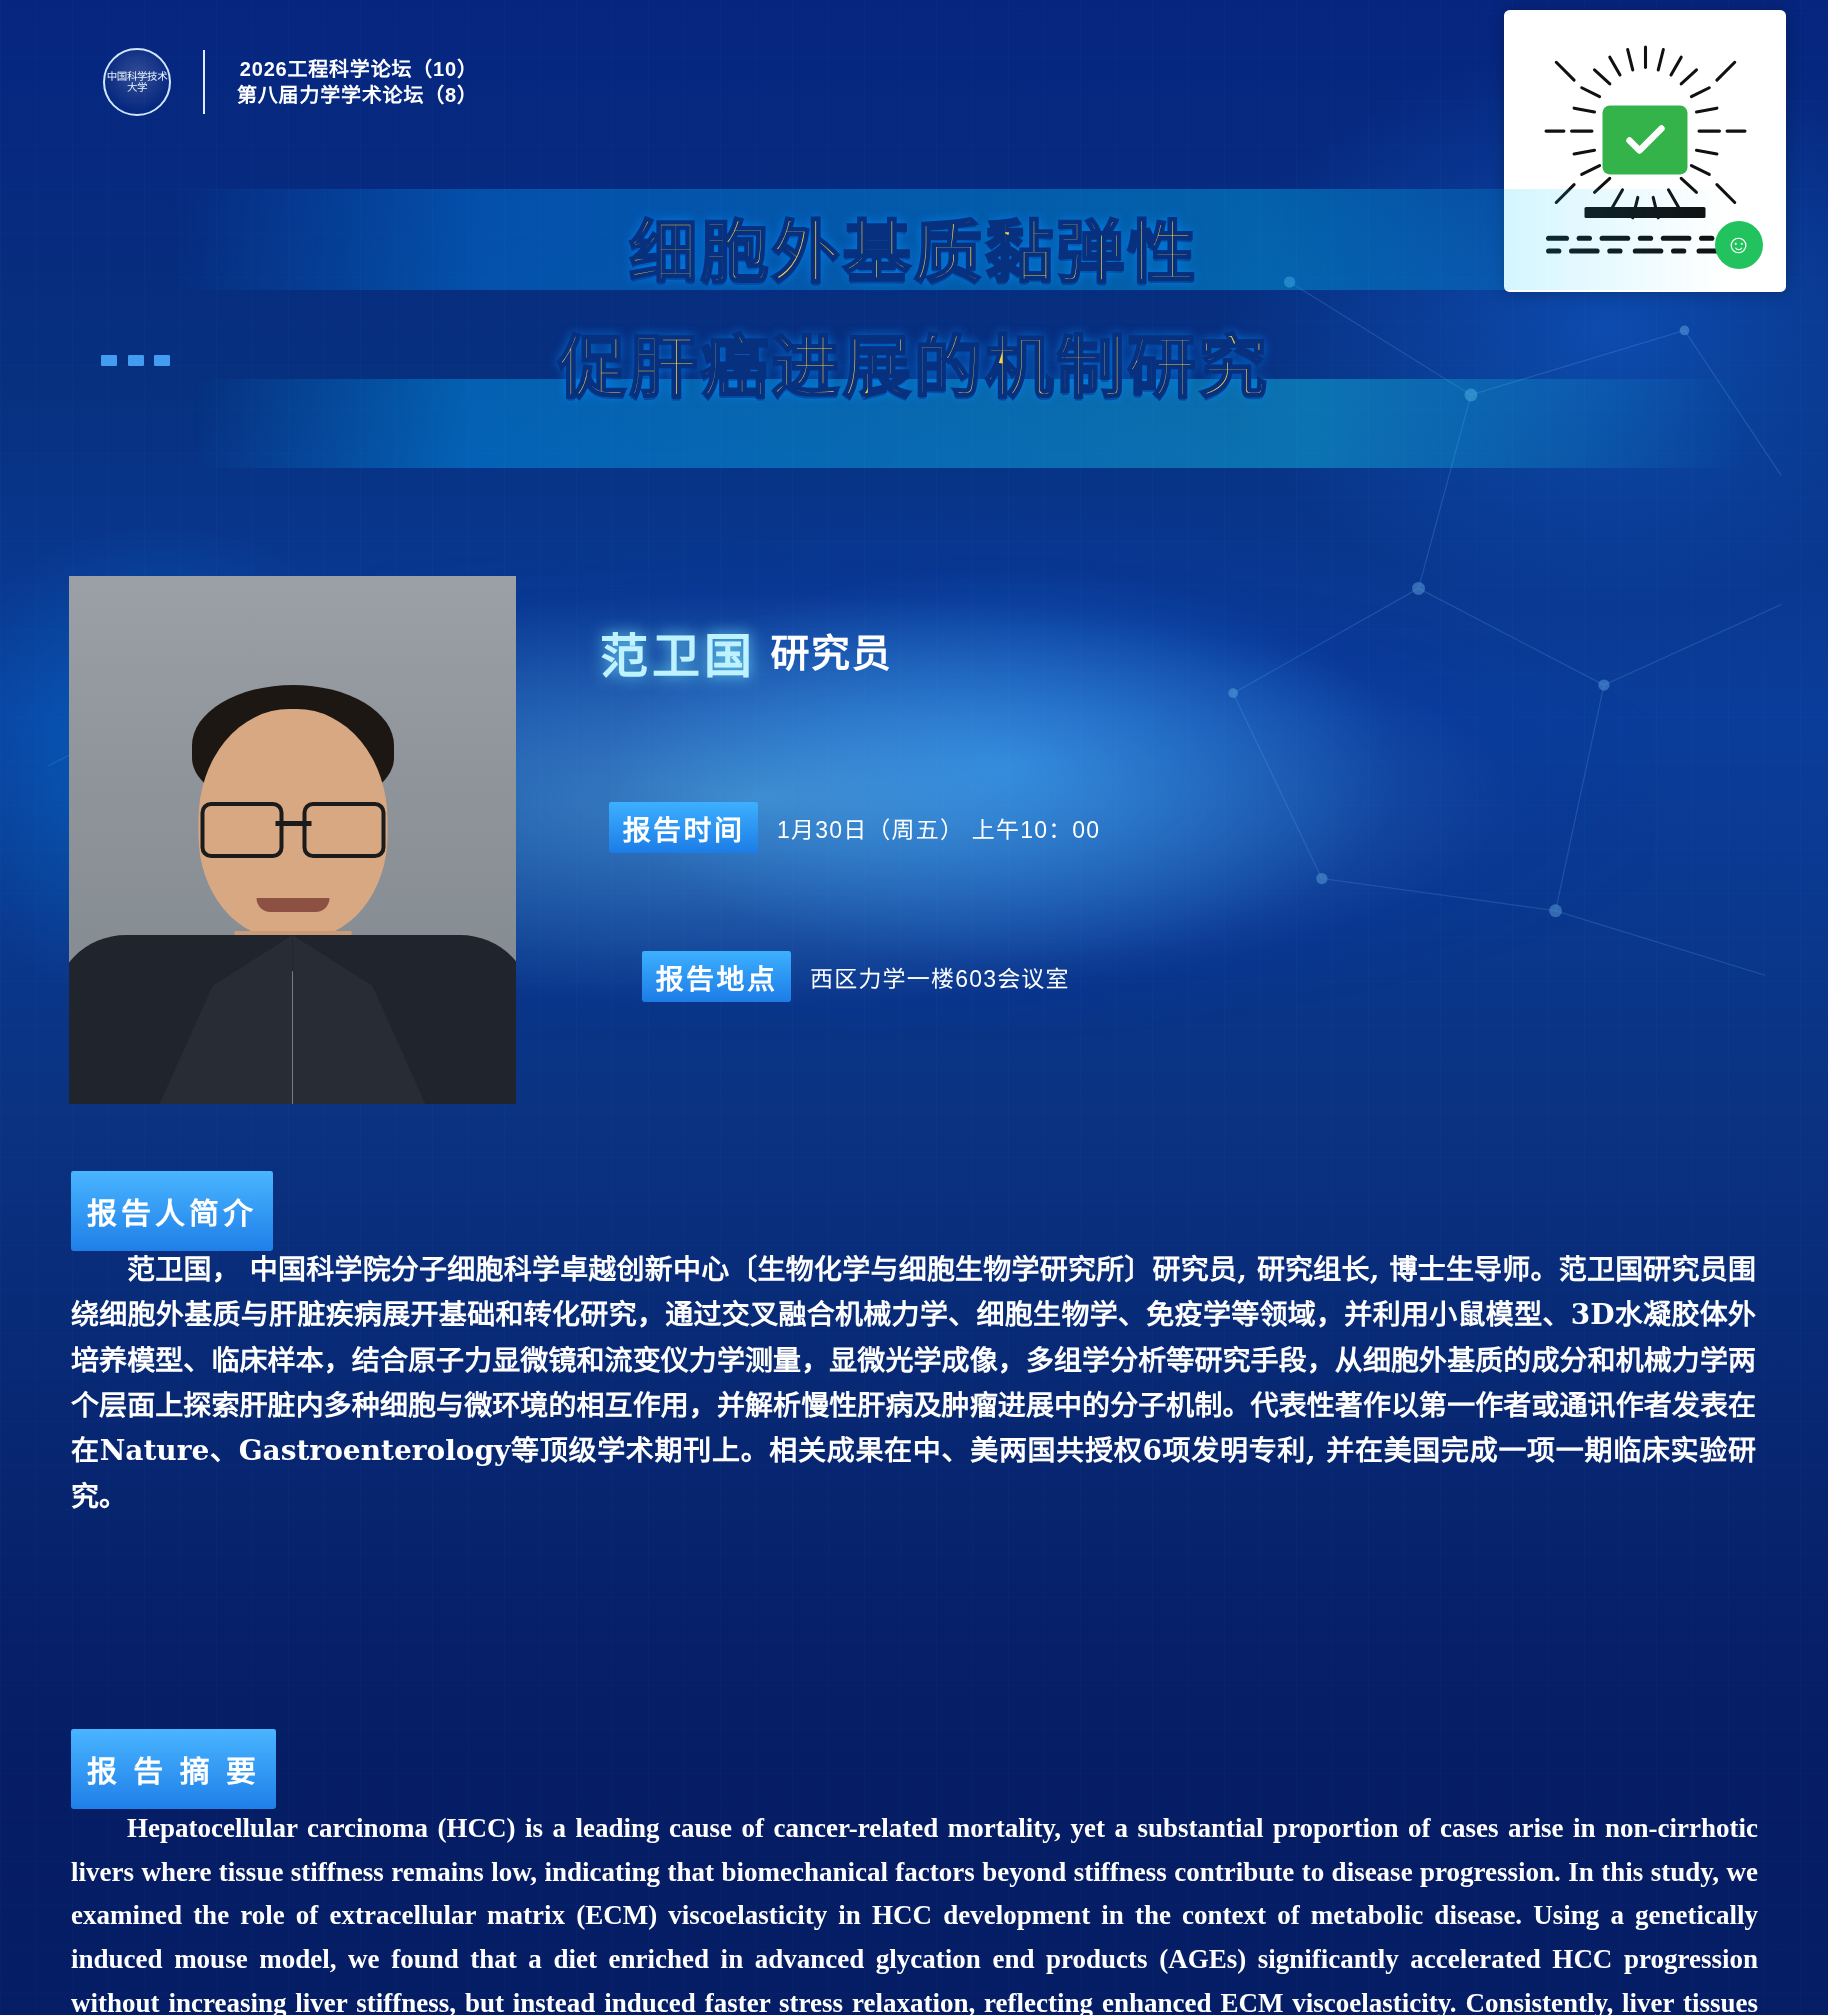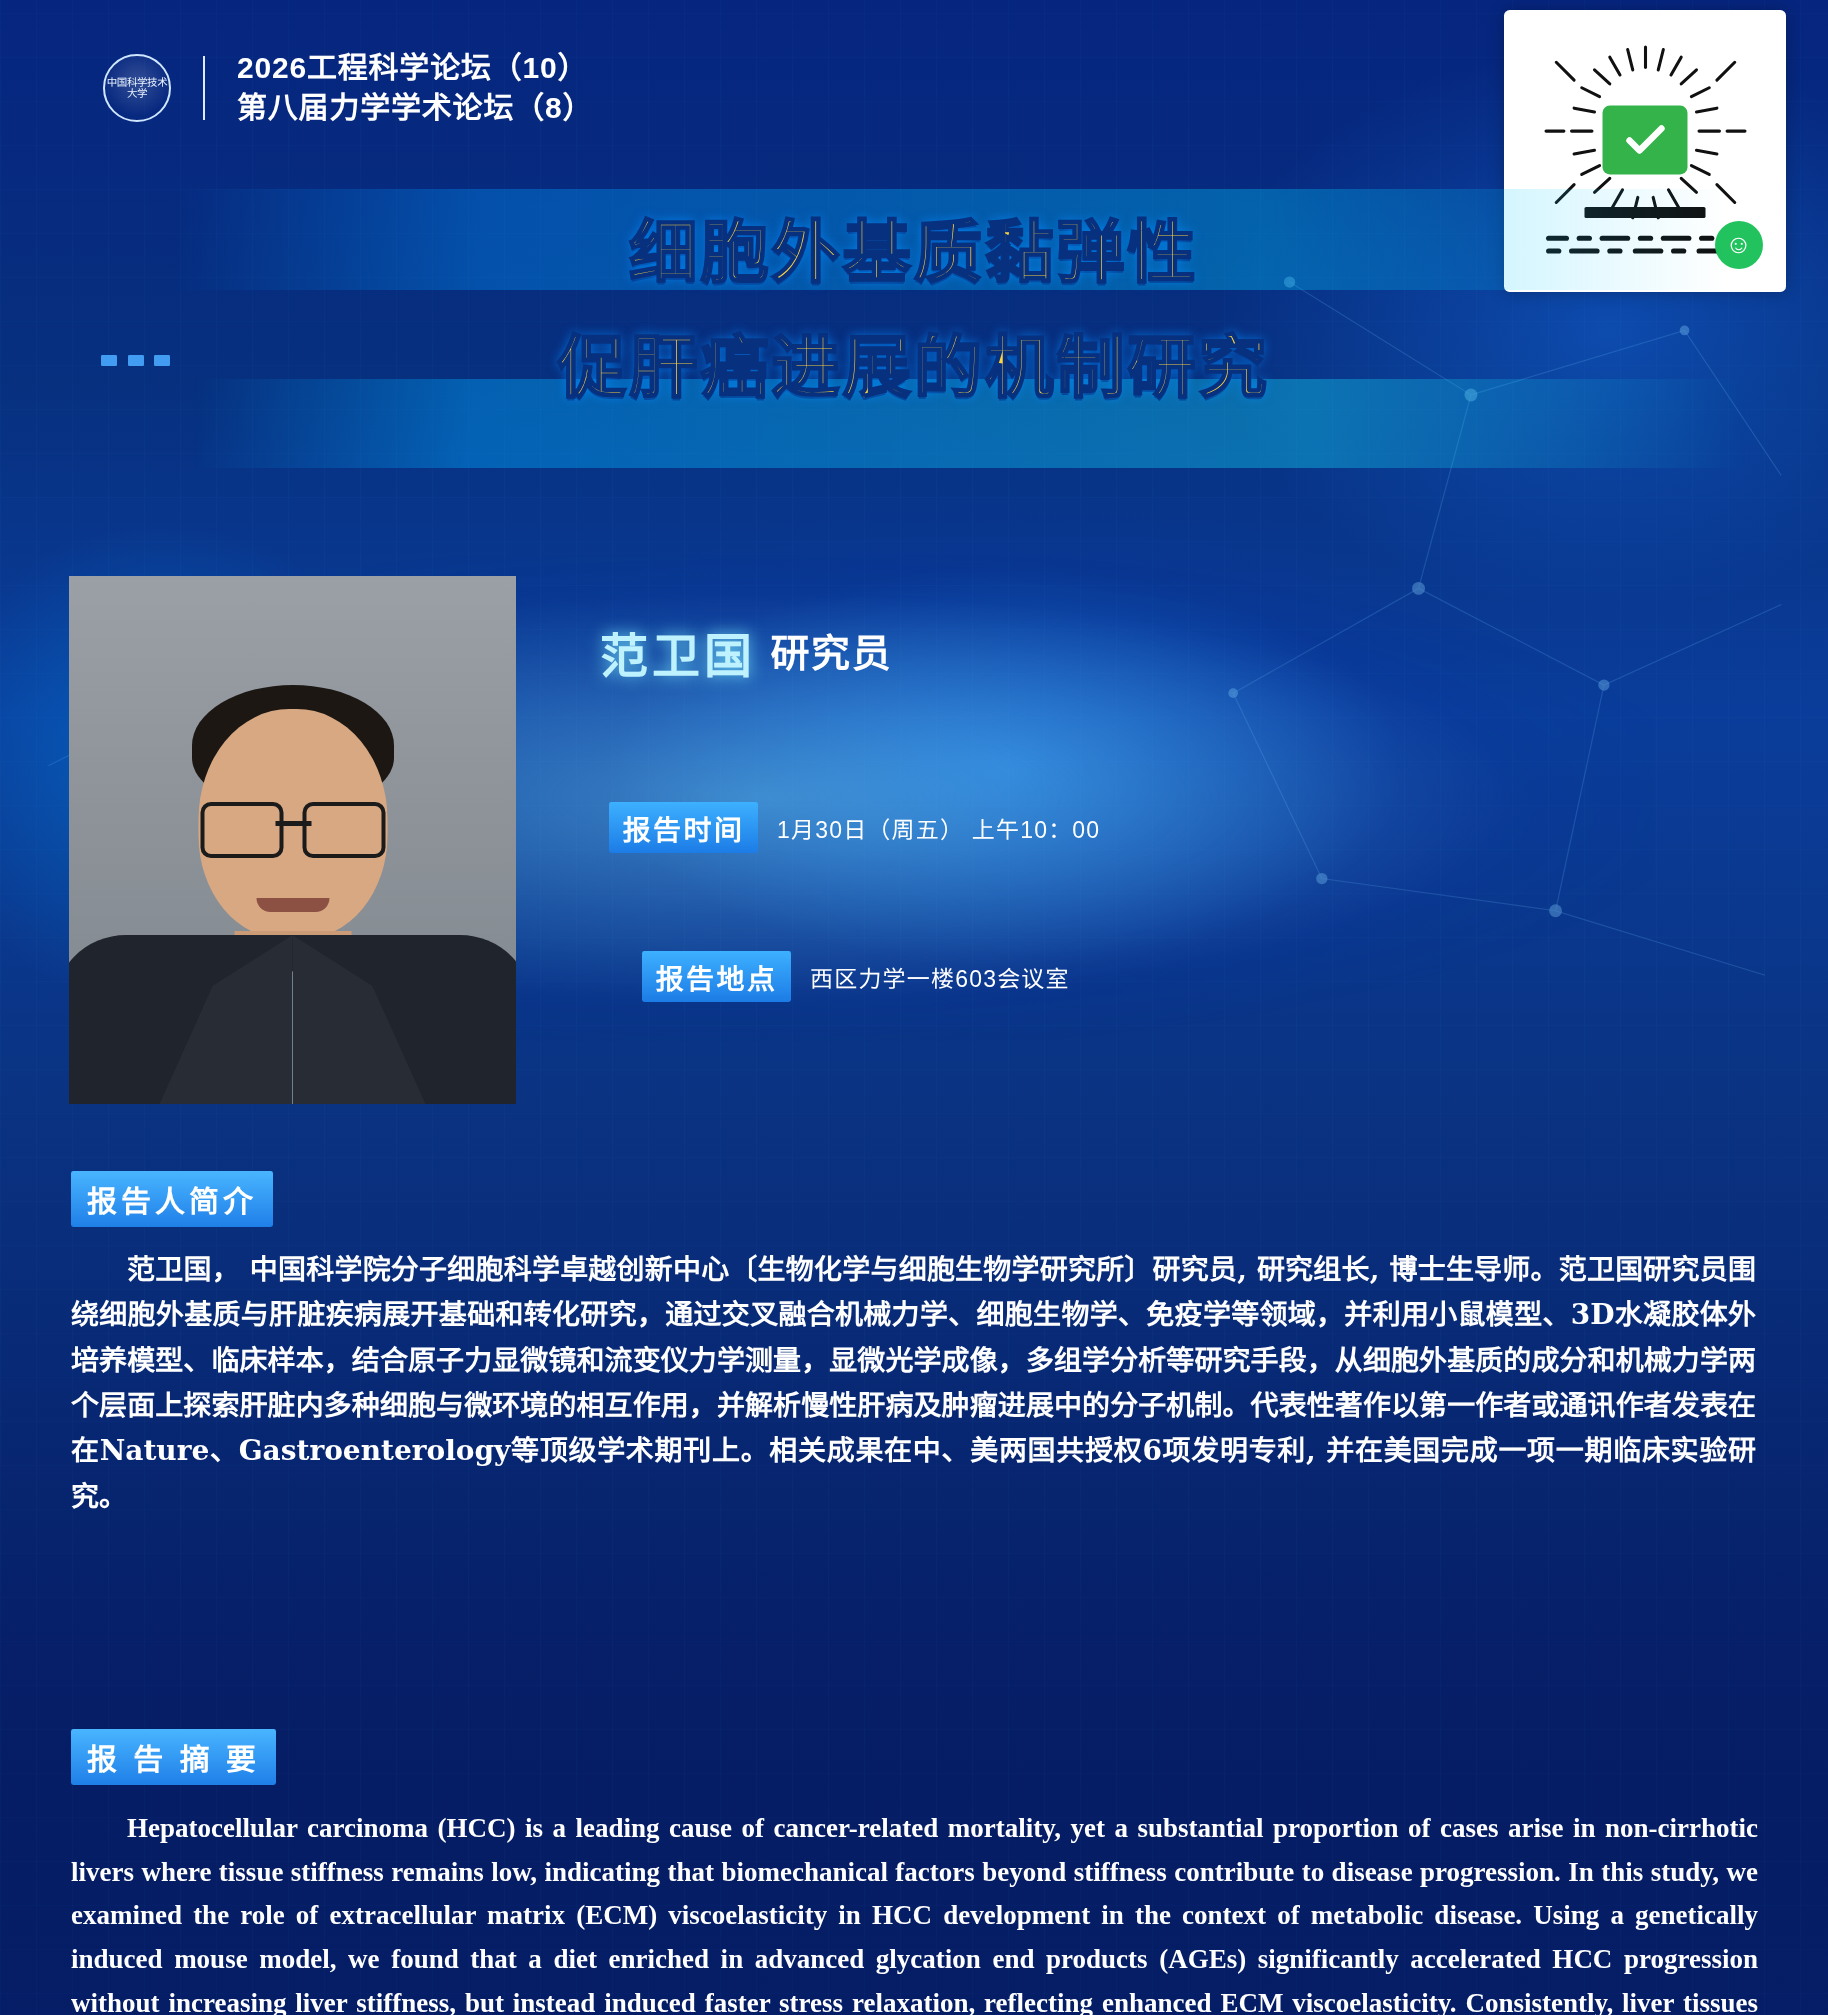--- a/index.html
+++ b/index.html
@@ -43,21 +43,21 @@
   }
 
   
   .header{position:absolute;left:103px;top:48px;display:flex;align-items:center;gap:32px;}
   .univ-logo{width:64px;height:64px;border-radius:50%;border:2px solid #cfe6ff;
     display:flex;align-items:center;justify-content:center;color:#eaf4ff;
     font-size:10.5px;text-align:center;line-height:1.05;letter-spacing:-0.4px;
     background:radial-gradient(circle at 50% 40%, rgba(255,255,255,.18), rgba(255,255,255,0) 70%);}
   .univ-logo span{display:block;font-family:"Liberation Serif",serif;}
   .header-divider{width:2px;height:64px;background:#dcebff;}
-  .header-text{color:#ffffff;font-size:30px;line-height:1.32;font-weight:bold;letter-spacing:0.8px;}
+  .header-text{color:#ffffff;font-size:20px;line-height:1.32;font-weight:bold;letter-spacing:0.8px;text-align:right;}
 
   
   .qr-box{position:absolute;right:42px;top:10px;width:282px;height:282px;background:#fff;border-radius:5.6px;
      box-shadow:0 0 16px rgba(0,0,0,.25);overflow:hidden;}
   .qr-inner{position:absolute;inset:13.7px;}
   .qr-check{position:absolute;left:50%;top:46%;transform:translate(-50%,-50%);
     width:85px;height:69px;background:#34b34a;border-radius:7.3px;display:flex;align-items:center;justify-content:center;}
   .qr-check svg{width:48px;height:48px;}
   .qr-desk{position:absolute;left:50%;top:70%;transform:translateX(-50%);width:121px;height:10.5px;background:#111;border-radius:1.6px;}
   .qr-wechat{position:absolute;right:23.4px;bottom:23.4px;width:48px;height:48px;border-radius:50%;background:#22c35e;
@@ -115,21 +115,21 @@
     color:#fff;font-size:28px;font-weight:bold;letter-spacing:2.4px;
     padding:5.6px 13.7px;border-radius:2.4px;white-space:nowrap;
   }
   .info-val{color:#ffffff;font-size:23px;letter-spacing:1.2px;white-space:nowrap;}
 
   
   .sec-head{
     position:absolute;display:inline-block;
     background:linear-gradient(180deg,#49b5ff,#1f7fe8);
     color:#ffffff;font-size:30px;font-weight:bold;letter-spacing:4px;
-    padding:6px 16px;border-radius:2.4px;text-align:center;
+    padding:18px 16px;border-radius:2.4px;text-align:center;
   }
 
   
   .bio{
     position:absolute;left:71px;width:1685px;top:1247px;
     color:#ffffff;font-size:28px;line-height:1.62;text-align:justify;
     font-family:"DejaVu Serif","Liberation Serif",serif;
     text-indent:56px;
     font-weight:bold;
   }

